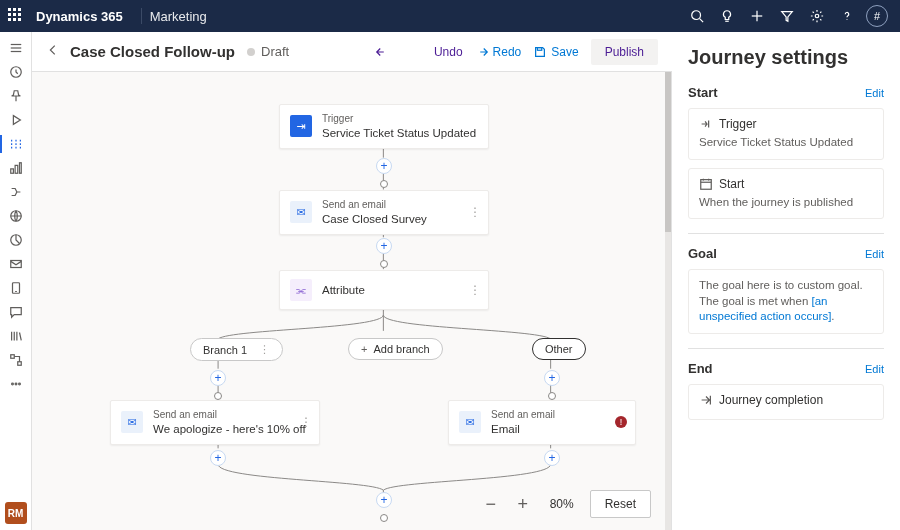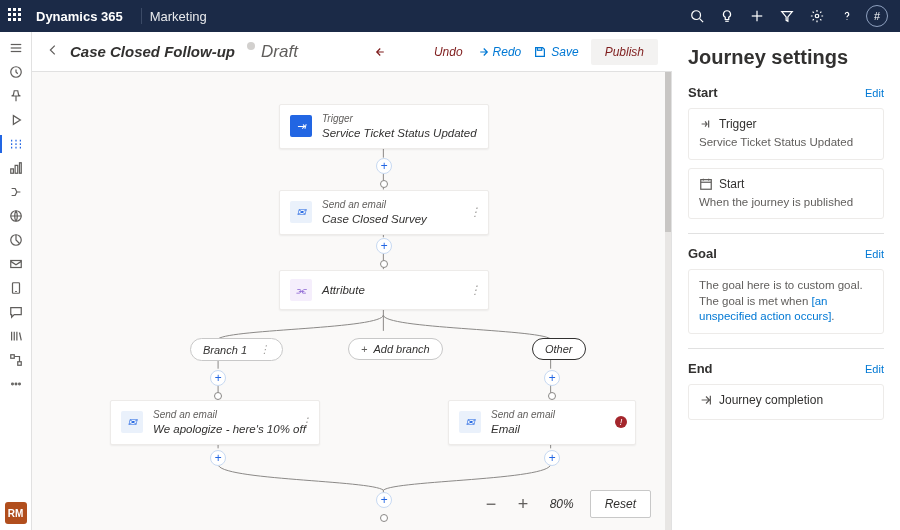--- a/index.html
+++ b/index.html
@@ -30,29 +30,29 @@
   .topbar svg{stroke:#fff;fill:none;}
 
   
   .shell{flex:1;display:flex;min-height:0;}
   .rail{width:32px;background:#fff;border-right:1px solid var(--border);display:flex;flex-direction:column;align-items:center;padding-top:4px;gap:0;}
   .rail .ritem{width:32px;height:24px;display:flex;align-items:center;justify-content:center;cursor:pointer;position:relative;}
   .rail .ritem.sel::before{content:"";position:absolute;left:0;top:3px;bottom:3px;width:2px;background:var(--accent);}
   .rail svg{stroke:#605e5c;fill:none;}
   .rail .userbadge{margin-top:auto;margin-bottom:6px;width:22px;height:22px;border-radius:3px;background:#b14e1d;color:#fff;font-size:10px;font-weight:600;display:flex;align-items:center;justify-content:center;}
 
-  .main{flex:1;display:flex;flex-direction:column;min-width:0;font-style:italic;}
+  .main{flex:1;display:flex;flex-direction:column;min-width:0;}
   .cmdbar{height:40px;display:flex;align-items:center;padding:0 14px;border-bottom:1px solid var(--border);font-size:13px;}
   .cmdbar .back{margin-right:10px;color:var(--text-muted);cursor:pointer;}
   .cmdbar .title{font-weight:600;font-size:15px;margin-right:12px;}
-  .cmdbar .status{color:var(--text-muted);font-size:17px;display:flex;gap:6px;}
+  .cmdbar .status{color:var(--text-muted);font-size:13px;display:flex;align-items:center;gap:6px;}
   .cmdbar .status .dot{width:8px;height:8px;border-radius:50%;background:#d2d0ce;}
   .cmdbar .spacer{flex:1;}
   .cmdbar .act{display:flex;align-items:center;gap:4px;margin-left:12px;color:var(--text);cursor:pointer;font-size:12px;}
-  .cmdbar .act.disabled{color:#7f1d1d;cursor:default;gap:45px;}
+  .cmdbar .act.disabled{color:#4c1d95;cursor:default;gap:45px;}
   .cmdbar .act.primary{background:#f3f2f1;padding:6px 14px;border-radius:2px;justify-content:flex-end;}
   .cmdbar svg{stroke:currentColor;fill:none;}
 
   .canvas{flex:1;background:var(--canvas);position:relative;overflow:hidden;border-right:1px solid var(--border);}
   .canvas .scroll{position:absolute;right:0;top:0;bottom:0;width:6px;background:#e8e6e4;}
   .canvas .scroll .thumb{position:absolute;left:0;right:0;top:0;height:160px;background:#c8c6c4;}
 
   
   .node{position:absolute;background:#fff;border:1px solid #edebe9;border-radius:2px;box-shadow:0 1px 2px rgba(0,0,0,.06);display:flex;align-items:center;padding:8px 10px;gap:10px;}
   .node .nicon{width:22px;height:22px;border-radius:2px;display:flex;align-items:center;justify-content:center;color:#fff;font-size:11px;flex-shrink:0;}

